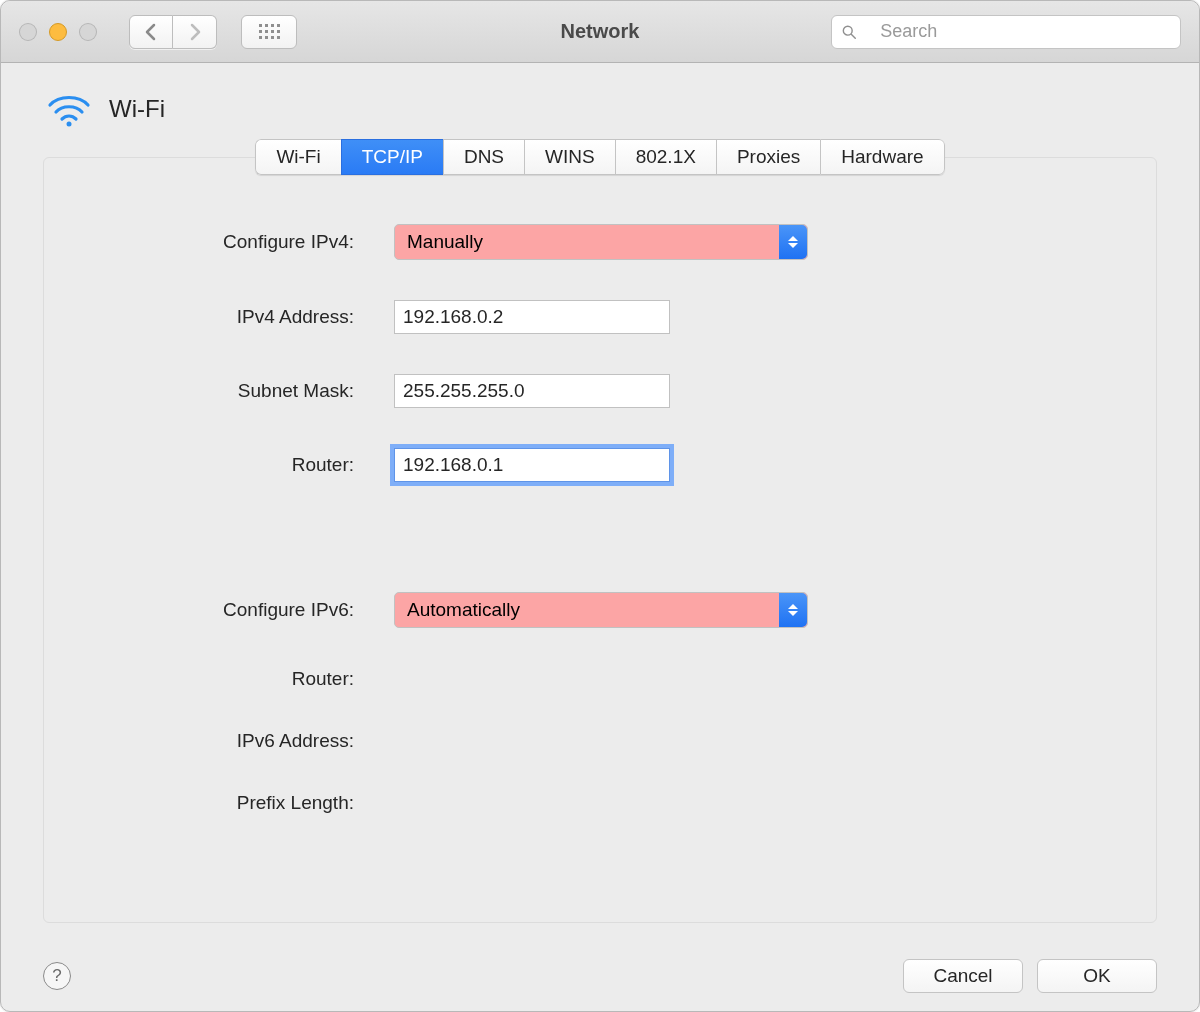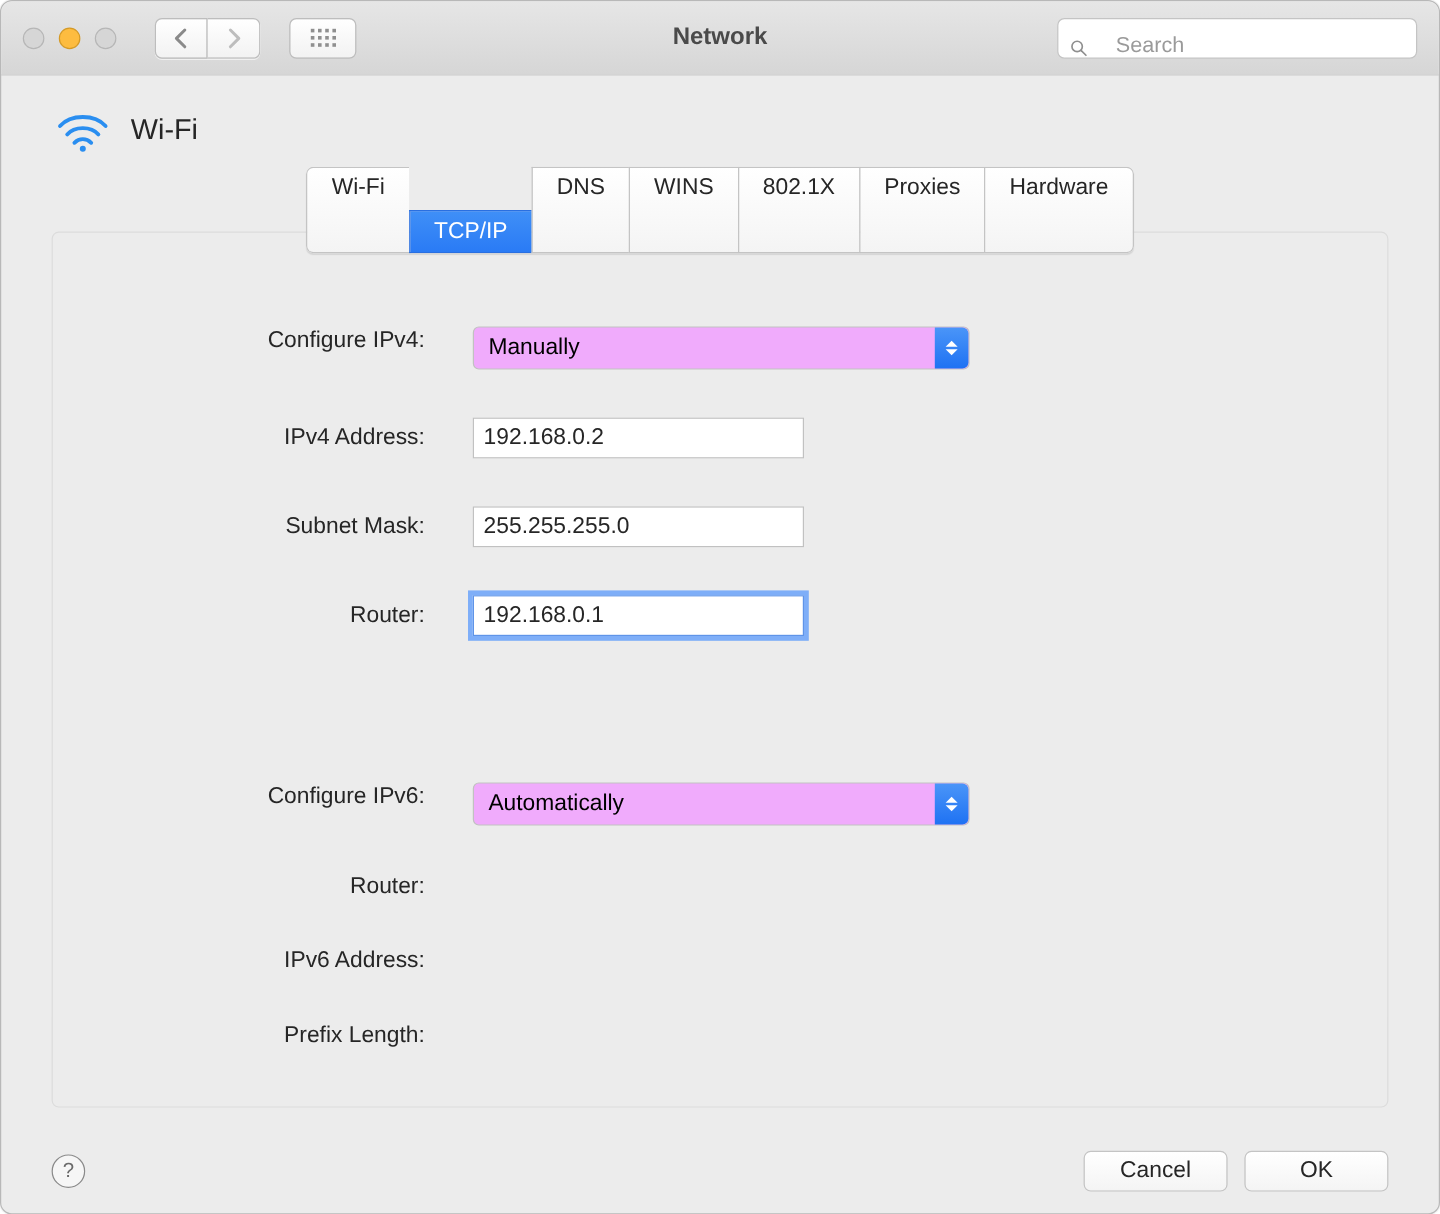--- a/index.html
+++ b/index.html
@@ -71,25 +71,25 @@
   .grid-icon span { background:#8f8f8f; width:3px; height:3px; }
 
   .window-title {
     position:absolute; left:0; right:0; text-align:center;
     font-size:20px; color:#4a4a4a; font-weight:700;
     pointer-events:none;
   }
 
   .search {
     margin-left:auto;
-    width: 300px; height: 34px;
+    width: 350px; height: 34px;
     background: #fff;
     border: 1px solid #c4c4c4;
     border-radius: 6px;
-    display:flex; align-items:flex-end;
+    display:flex; align-items:center;
     padding: 0 10px; gap:24px;
     color:#9a9a9a;
   }
   .search input {
     border:none; outline:none; width:100%;
     font-size:18px; color:#333; background:transparent;
   }
   .search input::placeholder { color:#9a9a9a; }
 
   
@@ -125,21 +125,20 @@
     border: 1px solid #c4c4c4;
     border-right:none;
     color:#262626;
     cursor:pointer;
   }
   .tab:last-child { border-right:1px solid #c4c4c4; }
   .tab.active {
     background: linear-gradient(#3f8ff7,#2a7bf5);
     color:#fff;
     border-color:#2a6fe0;
-    margin-top:36px;
   }
   .tab:first-child { border-radius:6px 0 0 6px; }
   .tab:last-child  { border-radius:0 6px 6px 0; }
 
   .panel {
     margin-top:-18px;
     border:1px solid #dcdcdc;
     border-radius:6px;
     background:#ececec;
     flex:1;
@@ -167,29 +166,28 @@
     padding: 2px 8px;
     color:#262626;
   }
   .text-input.focused {
     outline: 4px solid #7eaef8;
     border-color:#5f94e8;
   }
 
   .select {
     width: 414px; height:36px;
-    background:#f0abfc;
+    background:#fca5a5;
     border:1px solid #c1c1c1;
     border-radius:5px;
     display:flex; align-items:center;
     padding-left:12px;
     font-size:19px;
     position:relative;
     cursor:pointer;
-    margin-top:12px;
   }
   .select .stepper {
     position:absolute; right:0; top:0; bottom:0;
     width:28px;
     background: linear-gradient(#4a95f8,#1f72f3);
     border-radius: 0 5px 5px 0;
     display:flex; flex-direction:column;
     align-items:center; justify-content:center;
     gap:2px;
   }

